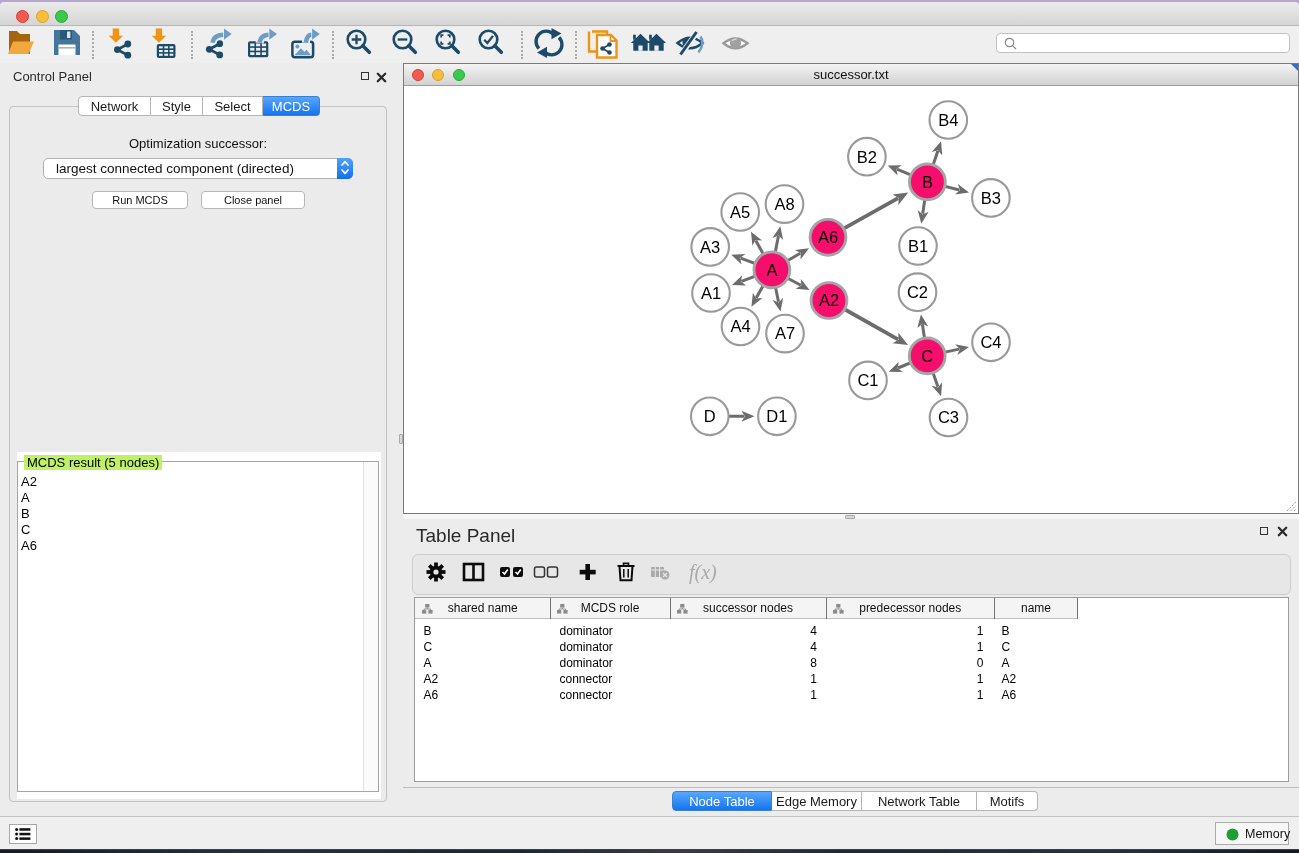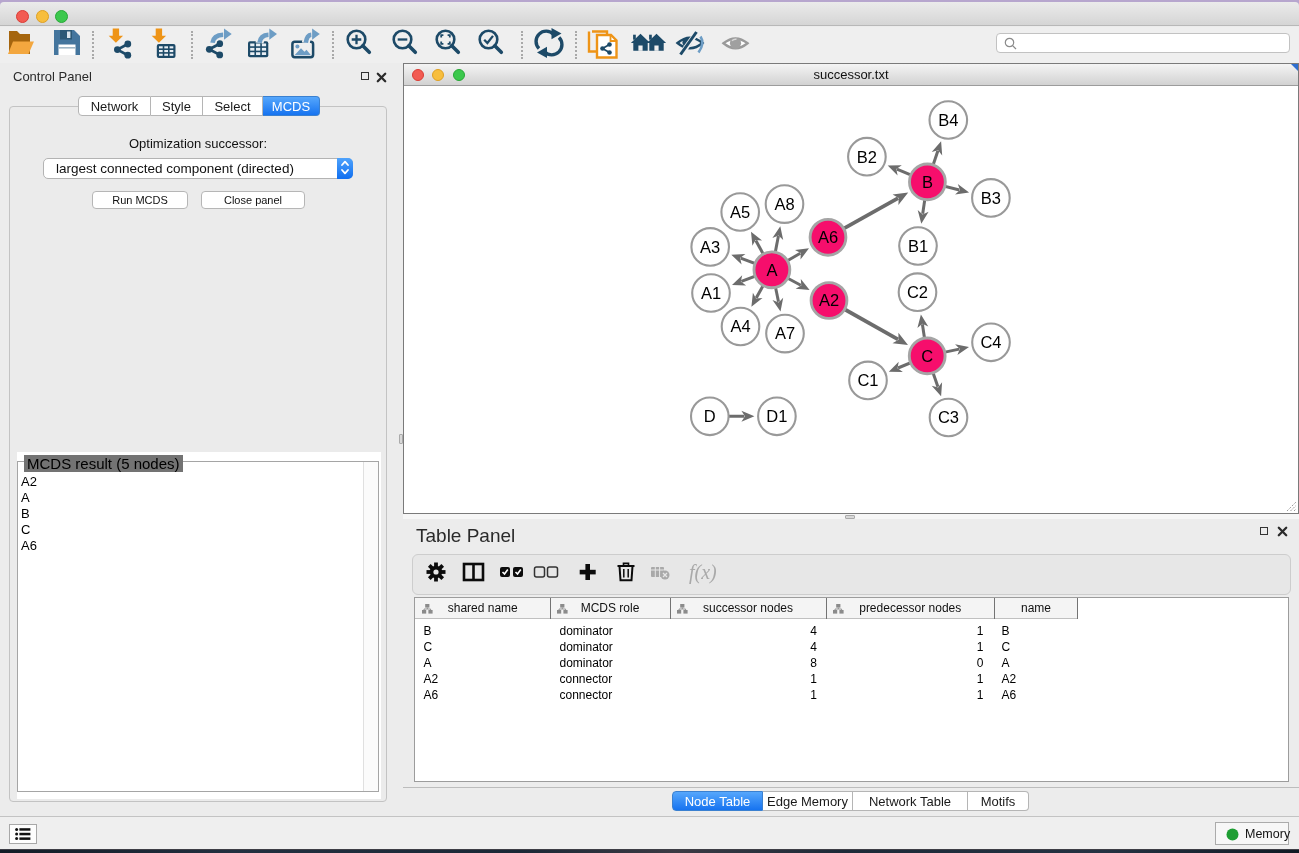--- a/index.html
+++ b/index.html
@@ -42,21 +42,21 @@
   #dropdown { left:43px; top:158px; width:310px; height:21px; background:#fff;
     border:1px solid #b3b3b3; border-radius:5px; }
   #dropdown .txt { position:absolute; left:12px; top:2px; font-size:13.5px; color:#111; }
   #dropdown .spin { position:absolute; right:-1px; top:-1px; width:16px; height:21px;
     background:linear-gradient(#4fa3fc,#0f6ef0); border-radius:0 5px 5px 0; }
   .pbtn { position:absolute; height:18px; background:#fff; border:1px solid #b6b6b6;
     border-radius:4px; font-size:11px; color:#111; text-align:center; line-height:16px; }
   #fieldset-bg { left:17px; top:452px; width:364px; height:347px; background:#fff; }
   #fieldset-border { left:17px; top:461px; width:362px; height:331px;
     border:1px solid #a5a5a5; }
-  #fieldset-legend { left:24px; top:455px; font-size:15px; color:#000; background:#737373;
+  #fieldset-legend { left:24px; top:455px; font-size:13px; color:#000; background:#bef264;
     padding:0 3px; }
   #list-items { left:21px; top:474px; font-size:13px; color:#000; line-height:16px; }
   #list-scroll { left:363px; top:462px; width:15px; height:329px; background:#fbfbfb;
     border-left:1px solid #e0e0e0; }
 
   
   #netwin { left:403px; top:63px; width:896px; height:451px; background:#fff;
     border:1px solid #7a7a7a; }
   #net-titlebar { position:absolute; left:0; top:0; width:100%; height:22px;
     background:linear-gradient(#f4f4f4,#d2d2d2); border-bottom:1px solid #9c9c9c; }
@@ -438,21 +438,21 @@
       <div class="trow" style="left:586.5px;top:73px;">A2</div>
       <div class="trow" style="left:8.5px;top:89px;">A6</div>
       <div class="trow" style="left:144.5px;top:89px;">connector</div>
       <div class="trow" style="left:255px;top:89px;width:147px;text-align:right;">1</div>
       <div class="trow" style="left:412px;top:89px;width:156.5px;text-align:right;">1</div>
       <div class="trow" style="left:586.5px;top:89px;">A6</div>
     </div>
 </div>
 <div class="abs" id="tp-line"></div>
 <div class="tabs" style="left:672px; top:791px;">
-  <div class="tab first sel" style="width:91px;">Node Table</div>
+  <div class="tab first sel" style="width:100px;">Node Table</div>
   <div class="tab" style="width:90px;">Edge Memory</div>
   <div class="tab" style="width:115px;">Network Table</div>
   <div class="tab last" style="width:61px;">Motifs</div>
 </div>
 
 <div class="abs" id="statusbar">
   <div id="sb-listbtn">
     <svg width="16" height="14" viewBox="0 0 16 14" style="position:absolute;left:5px;top:2px;">
       <circle cx="1.6" cy="2.4" r="1.5" fill="#111"></circle>
         <rect x="4.4" y="1.2" width="11" height="2.5" fill="#111"></rect>

